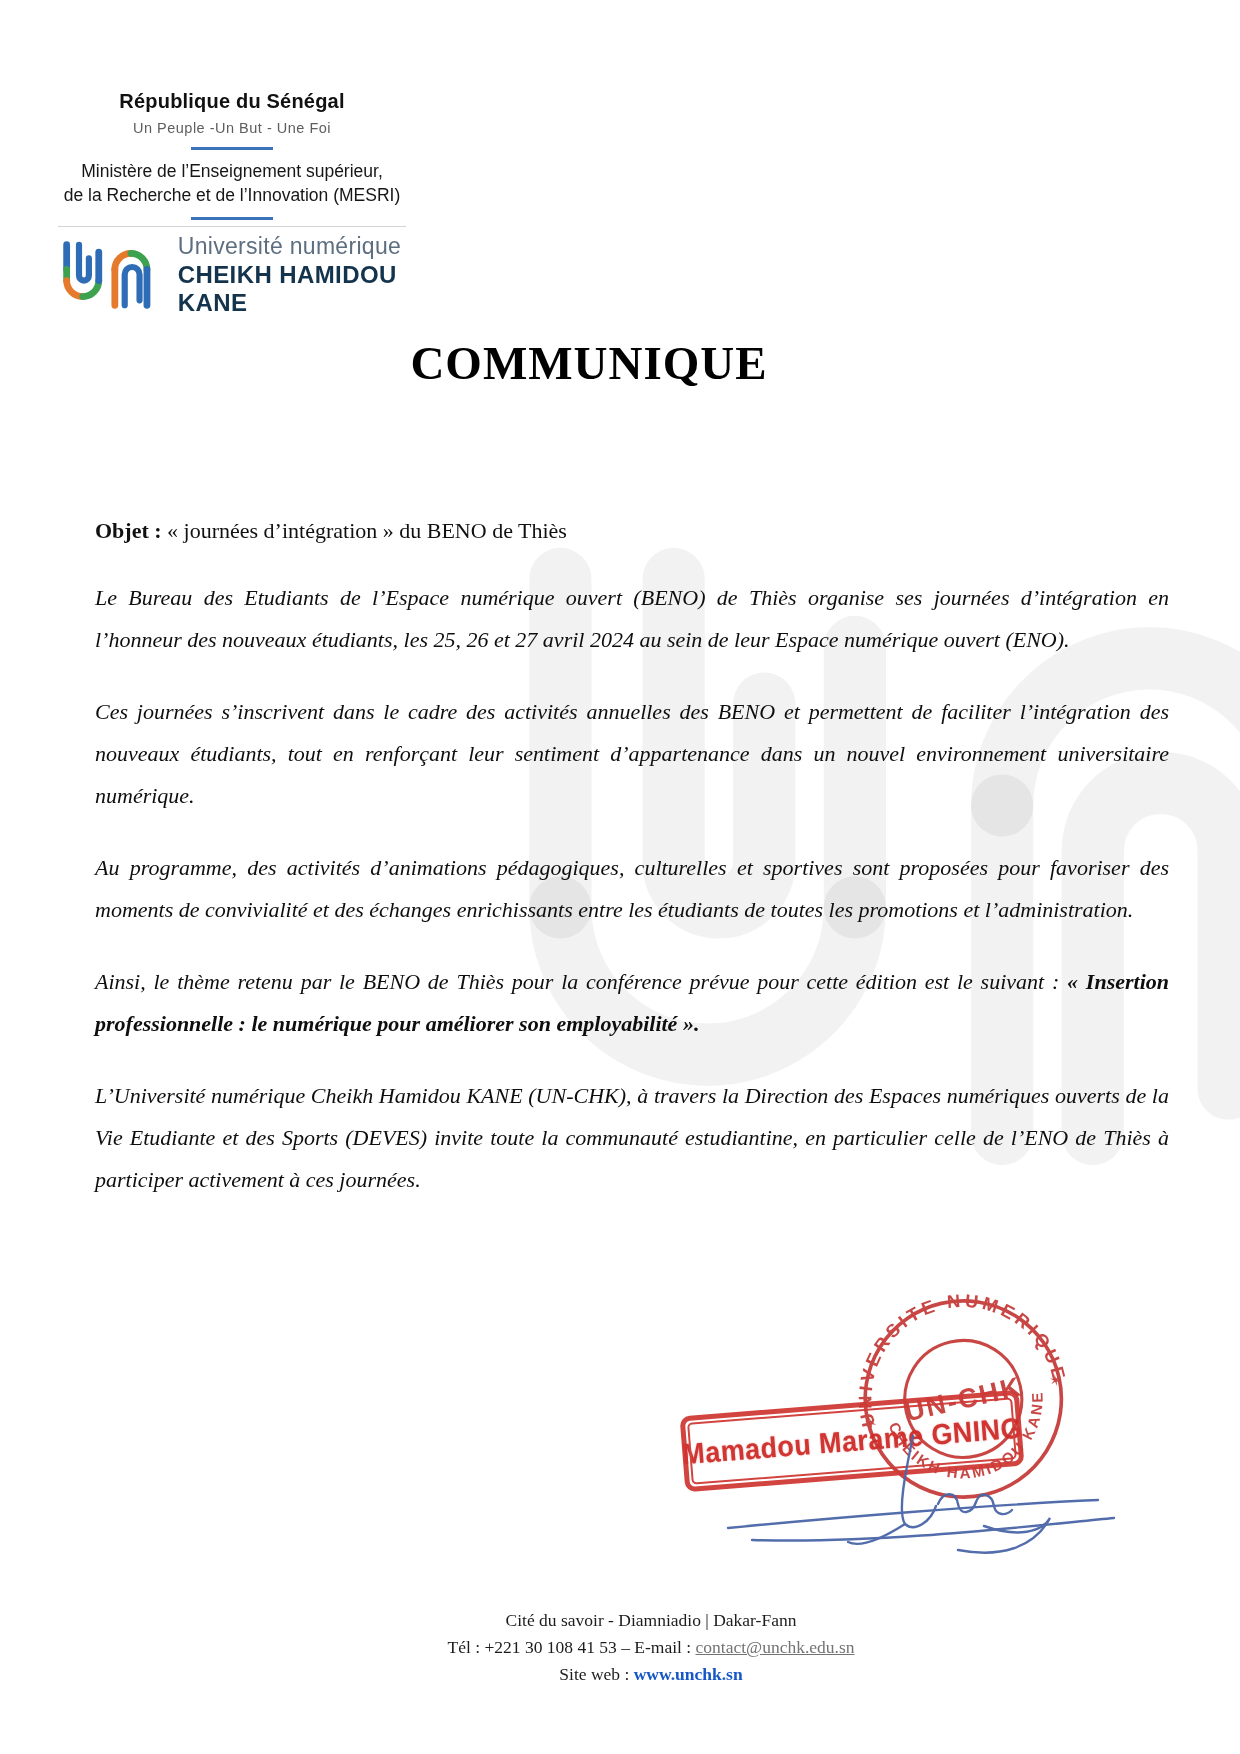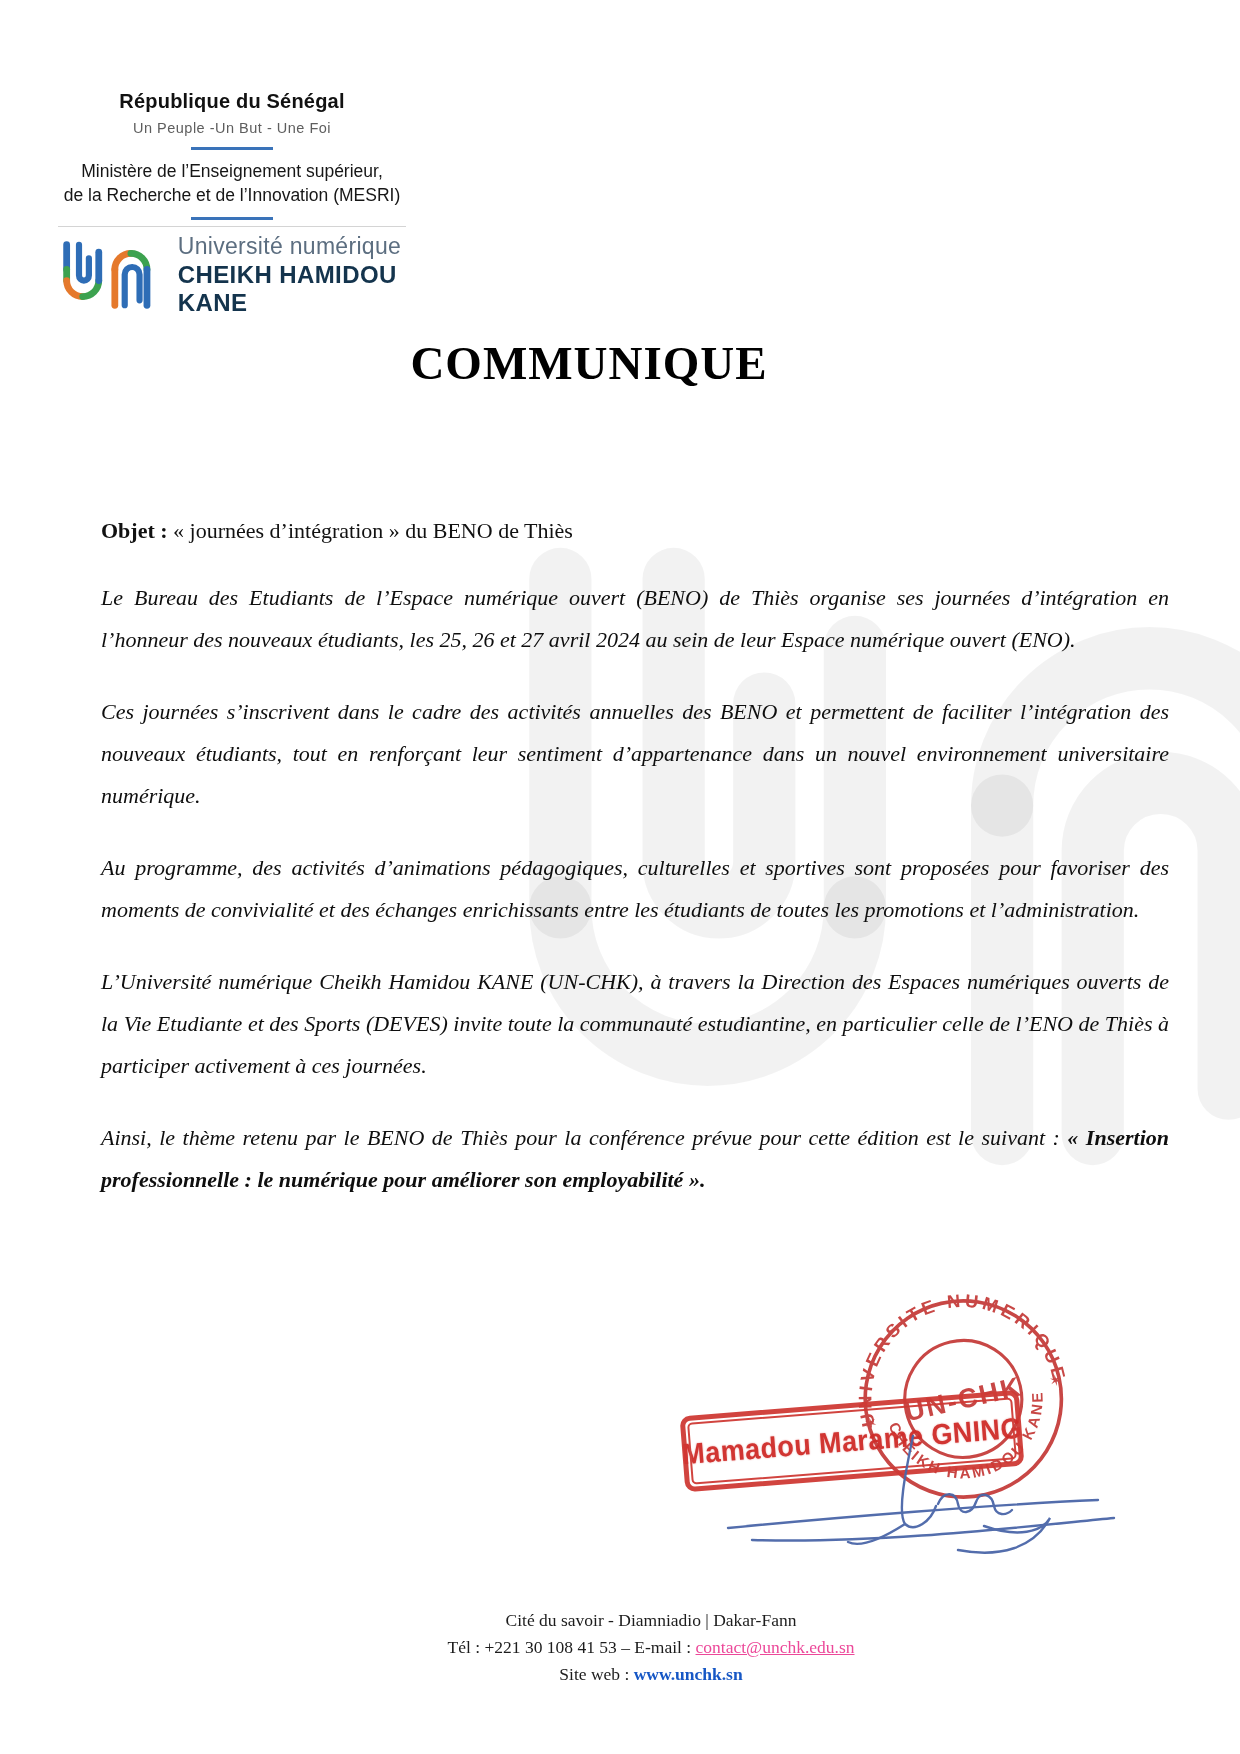--- a/index.html
+++ b/index.html
@@ -25,41 +25,41 @@
   
   .hdr-right{position:absolute;left:678px;top:90px;width:480px;
     font-family:"Liberation Sans", sans-serif;font-weight:bold;font-size:19.5px;color:#121212;}
   .date-line{margin-top:57px;}
   .red{color:#ee1b24;}
   
   .title{position:absolute;left:0;right:0;top:336px;margin:0;text-align:center;
     transform:translateX(-37px);
     font-family:"Liberation Serif", serif;font-weight:bold;font-size:47px;letter-spacing:1px;color:#000;}
   
-  .content{position:absolute;left:101px;right:83px;top:518px;}
+  .content{position:absolute;left:95px;right:83px;top:518px;}
   .objet{font-size:22px;margin:0 0 33px;}
   .objet b{font-weight:bold;}
   p.body{font-size:22px;line-height:42px;text-align:justify;margin:0 0 30px;color:#0e0e0e;font-style:italic;}
   p.body b{font-weight:bold;}
   
   .round-stamp{position:absolute;left:838px;top:1282px;transform:rotate(-13deg);opacity:.93;}
   .name-stamp{
     position:absolute;left:682px;top:1403px;width:330px;height:66px;
     border:5px solid #cf3a35;border-radius:10px;transform:rotate(-4.5deg);
     display:flex;align-items:center;justify-content:center;opacity:.95;
   }
   .name-stamp::after{content:"";position:absolute;inset:2px;border:2px solid #cf3a35;border-radius:5px;}
   .name-stamp span{
     font-family:"Liberation Sans", sans-serif;font-weight:bold;font-size:29px;color:#cf2b28;
     transform:scaleX(.93);letter-spacing:.5px;text-shadow:0 0 2px rgba(207,43,40,.45);white-space:nowrap;}
   .signature{position:absolute;left:700px;top:1408px;}
   
   .footer{position:absolute;left:0;right:0;top:1607px;text-align:center;
     font-size:17.5px;line-height:27px;color:#1c1c1c;transform:translateX(25px);}
-  .footer a.email{color:#ec4899;text-decoration:underline;cursor:pointer;}
+  .footer a.email{color:#737373;text-decoration:underline;cursor:pointer;}
   .footer .site{color:#1657c5;font-weight:bold;}
 </style>
 </head>
 <body>
 
 <div class="page">
 
   <svg class="watermark" width="880" height="623" viewBox="0 0 155 110" fill="none" stroke="rgba(0,0,0,0.05)" stroke-width="11" stroke-linecap="round">
     <path d="M14,6 V64"></path>
       <path d="M14,64 A26,26 0 0 0 66,64"></path>
@@ -104,22 +104,22 @@
 
 
   <h1 class="title">COMMUNIQUE</h1>
 
   <div class="content">
     <p class="objet"><b>Objet :</b><span> « journées d’intégration » du BENO de Thiès</span></p>
 
     <p class="body">Le Bureau des Etudiants de l’Espace numérique ouvert (BENO) de Thiès organise ses journées d’intégration en l’honneur des nouveaux étudiants, les 25, 26 et 27 avril 2024 au sein de leur Espace numérique ouvert (ENO).</p>
     <p class="body">Ces journées s’inscrivent dans le cadre des activités annuelles des BENO et permettent de faciliter l’intégration des nouveaux étudiants, tout en renforçant leur sentiment d’appartenance dans un nouvel environnement universitaire numérique.</p>
     <p class="body">Au programme, des activités d’animations pédagogiques, culturelles et sportives sont proposées pour favoriser des moments de convivialité et des échanges enrichissants entre les étudiants de toutes les promotions et l’administration.</p>
+    <p class="body"><span>Ainsi, le thème retenu par le BENO de Thiès pour la conférence prévue pour cette édition est le suivant : </span><b>« Insertion professionnelle : le numérique pour améliorer son employabilité ».</b></p>
     <p class="body">L’Université numérique Cheikh Hamidou KANE (UN-CHK), à travers la Direction des Espaces numériques ouverts de la Vie Etudiante et des Sports (DEVES) invite toute la communauté estudiantine, en particulier celle de l’ENO de Thiès à participer activement à ces journées.</p>
-    <p class="body"><span>Ainsi, le thème retenu par le BENO de Thiès pour la conférence prévue pour cette édition est le suivant : </span><b>« Insertion professionnelle : le numérique pour améliorer son employabilité ».</b></p>
   </div>
 
   <svg class="round-stamp" width="252" height="240" viewBox="0 0 240 230">
     <defs>
       <path id="arcTop" d="M 32,112 A 88,88 0 0 1 208,112"></path>
       <path id="arcBot" d="M 44,112 A 76,76 0 0 0 196,112"></path>
     </defs>
     <circle cx="120" cy="112" r="94" fill="none" stroke="#c43a38" stroke-width="3.5"></circle>
     <circle cx="120" cy="112" r="56" fill="none" stroke="#c43a38" stroke-width="3"></circle>
     <text font-family="Liberation Sans, sans-serif" font-size="17.5" font-weight="bold" fill="#c43a38" letter-spacing="3.5">

